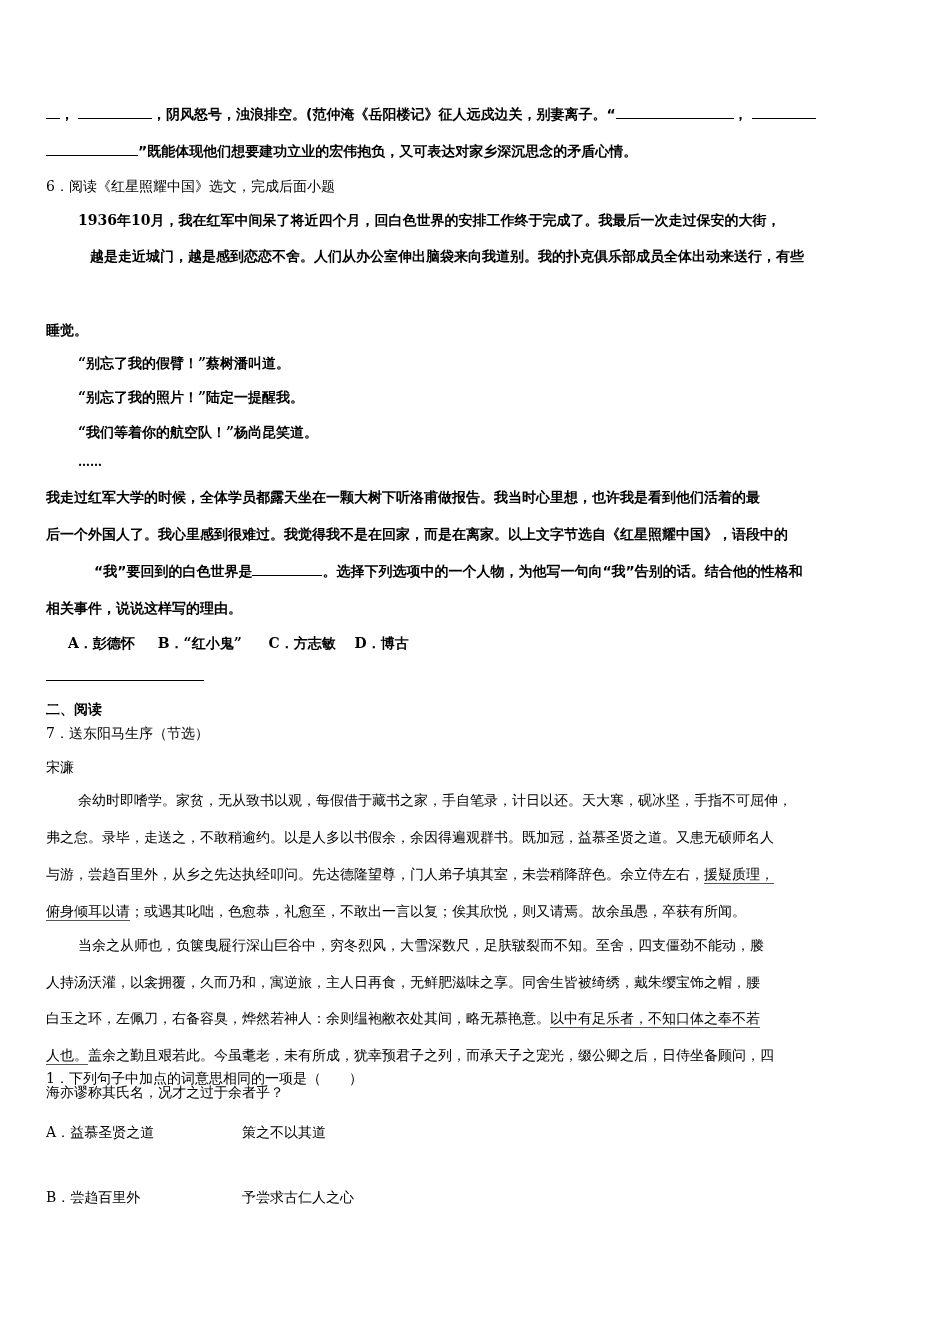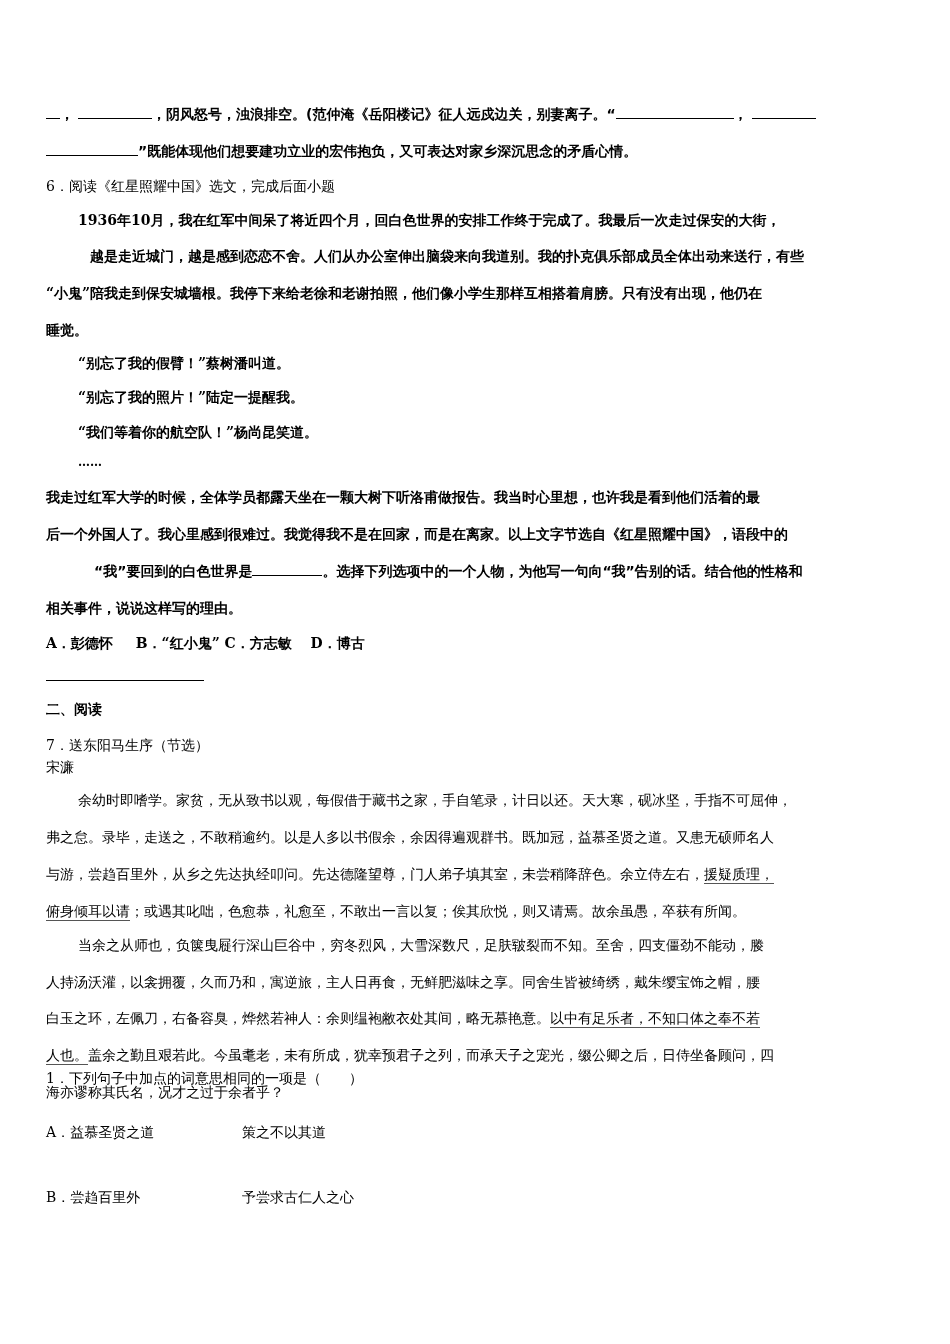--- a/index.html
+++ b/index.html
@@ -8,39 +8,38 @@
     font-family: "DejaVu Sans", "Liberation Sans", sans-serif;
     color: #000;
   }
   .page { position: absolute; left: 0; top: 0; width: 950px; height: 1344px; }
   .line { position: absolute; left: 46px; right: 44px; white-space: nowrap; font-size: 14px; line-height: 20px; }
   .bold { font-weight: bold; }
   .serif { font-family: "DejaVu Serif", "Liberation Serif", serif; }
   .blank { display: inline-block; border-bottom: 1px solid #000; height: 14px; vertical-align: baseline; }
   .ul { text-decoration: underline; text-decoration-color: #555; text-underline-offset: 4px; }
   .divider { position: absolute; left: 46px; top: 680px; width: 158px; height: 0; border-top: 1px solid #000; }
-  .opt-row span { display: inline-block; }
+  .opt-row span { display: inline-block; margin-left: 22px; }
 </style>
 </head>
 <body>
 
 <div class="page">
 
   <div class="line bold" style="top:104px;">
     <span class="blank" style="width:14px;"></span><span>，</span><span class="blank" style="width:74px;margin-left:4px;"></span><span>，阴风怒号，浊浪排空。(范仲淹《岳阳楼记》征人远戍边关，别妻离子。“</span><span class="blank" style="width:118px;"></span><span>，</span><span class="blank" style="width:64px;margin-left:4px;"></span>
   </div>
   <div class="line bold" style="top:141px;">
     <span class="blank" style="width:92px;"></span><span>”既能体现他们想要建功立业的宏伟抱负，又可表达对家乡深沉思念的矛盾心情。</span>
   </div>
 
   <div class="line serif" style="top:176px;">6．阅读《红星照耀中国》选文，完成后面小题</div>
 
   <div class="line bold serif" style="top:210px;left:78px;">1936年10月，我在红军中间呆了将近四个月，回白色世界的安排工作终于完成了。我最后一次走过保安的大街，</div>
   <div class="line bold serif" style="top:246px;margin-left:44px;">越是走近城门，越是感到恋恋不舍。人们从办公室伸出脑袋来向我道别。我的扑克俱乐部成员全体出动来送行，有些</div>
-  <div class="line bold serif" style="top:283px;">“小鬼”陪我走到保安城墙根。我停下来给老徐和老谢拍照，他们像小学生那样互相搭着肩膀。只有没有出现，他仍在</div>
   <div class="line bold serif" style="top:320px;">睡觉。</div>
 
   <div class="line bold serif" style="top:353px;left:78px;">“别忘了我的假臂！”蔡树潘叫道。</div>
   <div class="line bold serif" style="top:387px;left:78px;">“别忘了我的照片！”陆定一提醒我。</div>
   <div class="line bold serif" style="top:422px;left:78px;">“我们等着你的航空队！”杨尚昆笑道。</div>
   <div class="line bold serif" style="top:452px;left:78px;font-size:12px;">……</div>
 
   <div class="line bold serif" style="top:487px;">我走过红军大学的时候，全体学员都露天坐在一颗大树下听洛甫做报告。我当时心里想，也许我是看到他们活着的最</div>
   <div class="line bold" style="top:524px;">后一个外国人了。我心里感到很难过。我觉得我不是在回家，而是在离家。以上文字节选自《红星照耀中国》，语段中的</div>
   <div class="line bold" style="top:561px;margin-left:48px;">
@@ -51,21 +50,21 @@
   <div class="line bold serif opt-row" style="top:633px;">
     <span>A．彭德怀</span>
     <span style="margin-left:18px;">B．“红小鬼”</span>
     <span style="">C．方志敏</span>
     <span style="margin-left:14px;">D．博古</span>
   </div>
 
   <div class="divider"></div>
 
   <div class="line bold" style="top:699px;">二、阅读</div>
-  <div class="line serif" style="top:723px;margin-top:12px;">7．送东阳马生序（节选）</div>
+  <div class="line serif" style="top:723px;">7．送东阳马生序（节选）</div>
   <div class="line serif" style="top:757px;">宋濂</div>
 
   <div class="line serif" style="top:790px;left:78px;">余幼时即嗜学。家贫，无从致书以观，每假借于藏书之家，手自笔录，计日以还。天大寒，砚冰坚，手指不可屈伸，</div>
   <div class="line serif" style="top:827px;">弗之怠。录毕，走送之，不敢稍逾约。以是人多以书假余，余因得遍观群书。既加冠，益慕圣贤之道。又患无硕师名人</div>
   <div class="line serif" style="top:864px;">
     <span>与游，尝趋百里外，从乡之先达执经叩问。先达德隆望尊，门人弟子填其室，未尝稍降辞色。余立侍左右，</span><span class="ul">援疑质理，</span>
   </div>
   <div class="line serif" style="top:901px;">
     <span class="ul">俯身倾耳以请</span><span>；或遇其叱咄，色愈恭，礼愈至，不敢出一言以复；俟其欣悦，则又请焉。故余虽愚，卒获有所闻。</span>
   </div>

